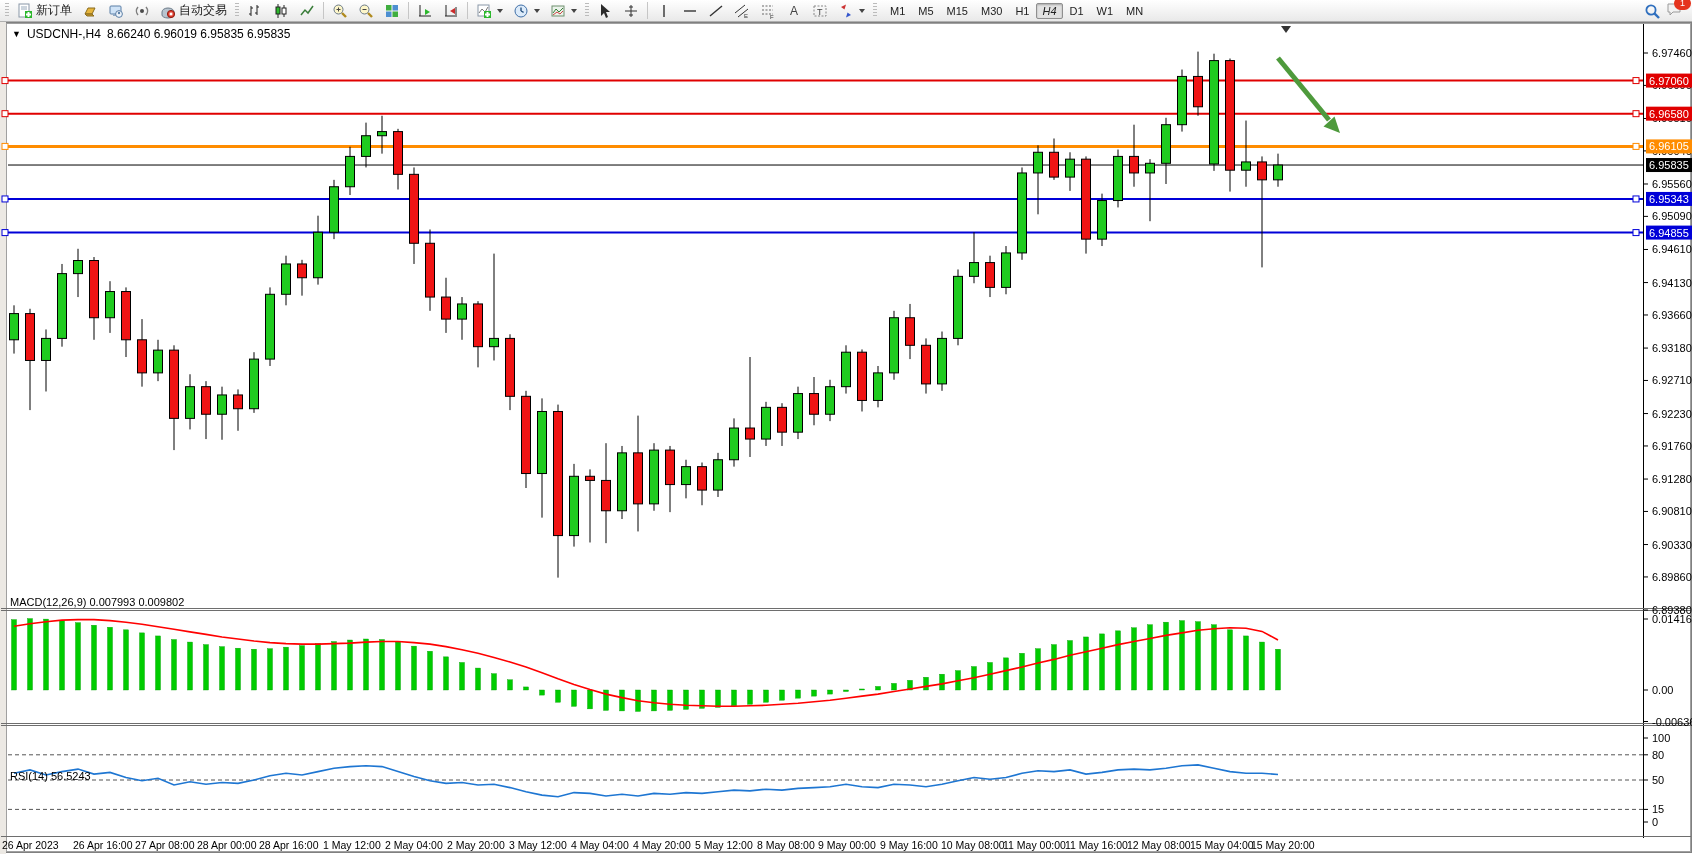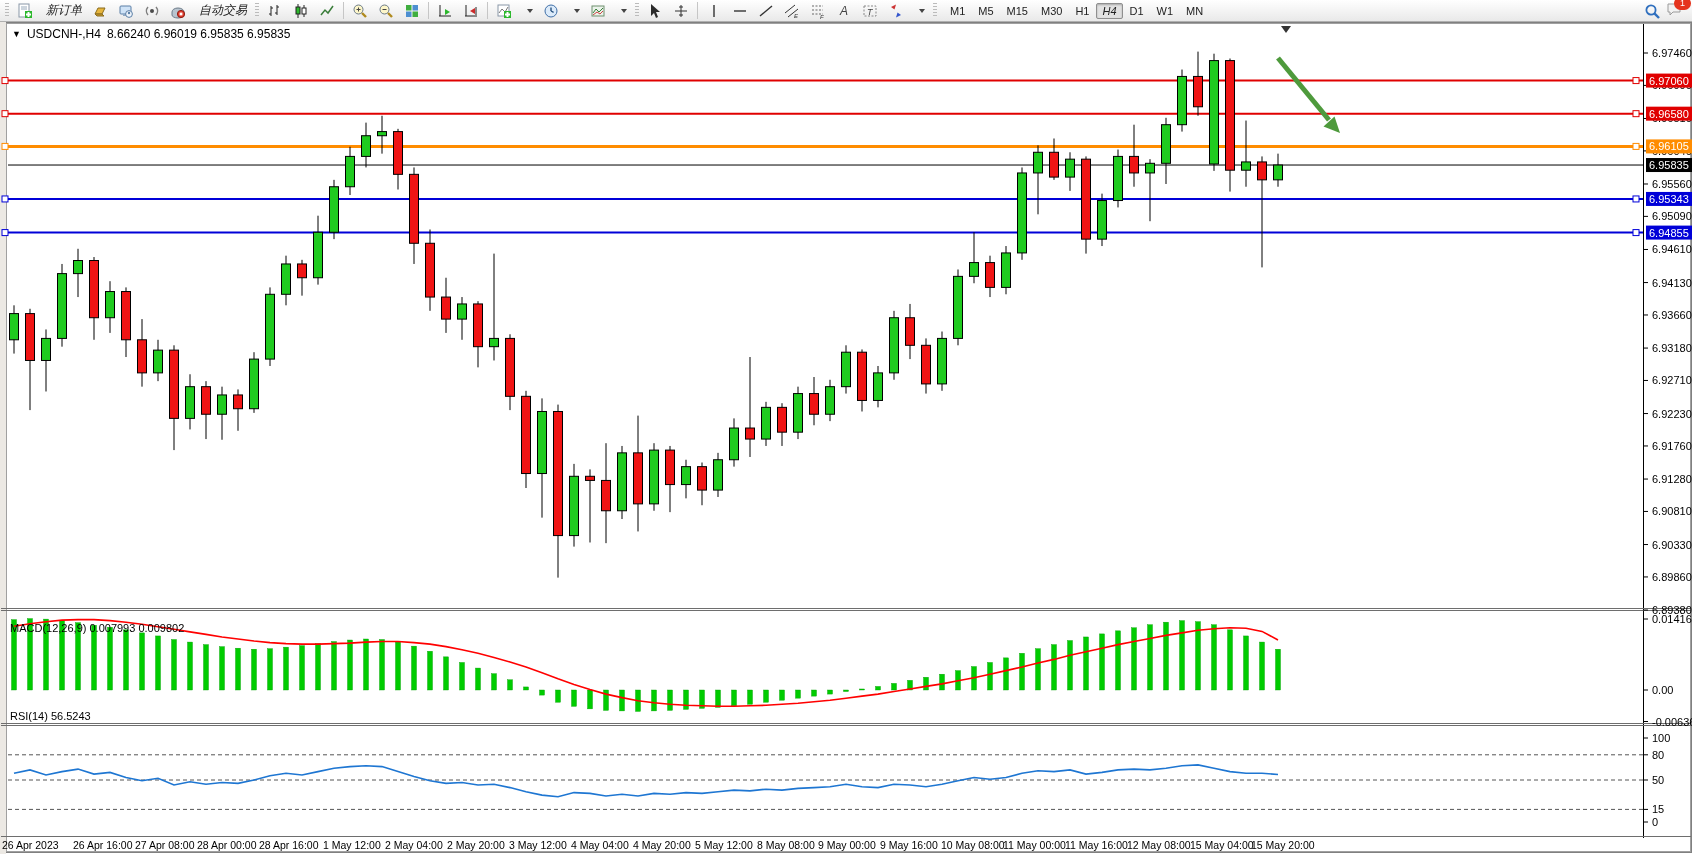--- a/index.html
+++ b/index.html
@@ -2,40 +2,40 @@
 <html><head>
 <meta charset="utf-8">
 <style>
   html,body{margin:0;padding:0;width:1692px;height:854px;overflow:hidden;background:#fff;
     font-family:"Liberation Sans",sans-serif;}
   
   .toolbar{height:21px;background:linear-gradient(#ffffff,#e9e9e9);border-bottom:1px solid #b0b0b0;
     display:flex;align-items:center;padding:0 2px;font-size:12px;color:#222;position:relative;}
   .grip{width:4px;height:15px;margin:0 3px;background:repeating-linear-gradient(#bbb 0 1px,transparent 1px 3px);}
   .sep{width:1px;height:17px;background:#c6c6c6;margin:0 3px;}
-  .tbtn{height:19px;display:flex;align-items:center;gap:13px;padding:0 4px;border:1px solid transparent;
-    border-radius:2px;white-space:nowrap;cursor:default;font-style:italic;}
+  .tbtn{height:19px;display:flex;align-items:center;gap:3px;padding:0 4px;border:1px solid transparent;
+    border-radius:2px;white-space:nowrap;cursor:default;}
   .icon{width:16px;height:16px;display:inline-block;}
   .caret{width:0;height:0;border-left:3px solid transparent;border-right:3px solid transparent;
     border-top:4px solid #444;margin-left:2px;}
   .tf-group{display:flex;align-items:flex-start;gap:1px;margin-left:4px;}
   .tfbtn{font-size:11px;padding:1px 5px;border:1px solid transparent;border-radius:2px;color:#222;}
   .tfbtn.active{background:#e2e2e2;border:1px solid #8f8f8f;box-shadow:inset 0 1px 2px rgba(0,0,0,.25);font-style:italic;}
   .toolbar-right{margin-left:auto;display:flex;align-items:center;gap:6px;padding-right:6px;}
   .badge{position:absolute;top:-4px;right:-7px;min-width:13px;height:13px;border-radius:8px;background:#e53react;
     background:#e5341d;color:#fff;font-size:9px;line-height:13px;text-align:center;padding:0 2px;}
   .chat-wrap{position:relative;}
   
   .chart-area{position:absolute;top:22px;left:0;width:1692px;height:832px;background:#fff;}
   .chart-title{position:absolute;top:5px;left:12px;font-size:12px;color:#000;display:flex;gap:6px;
     align-items:center;z-index:5;}
   .chart-title .tri{font-size:9px;}
   .pane-label{position:absolute;left:10px;font-size:11px;color:#000;z-index:5;}
-  #macd-label{top:600px;}
-  #rsi-label{top:688px;}
+  #macd-label{top:574px;}
+  #rsi-label{top:748px;}
   svg text{font-family:"Liberation Sans",sans-serif;}
 </style>
 </head>
 <body>
 
 <div class="toolbar">
   <div class="grip"></div>
 
   <div class="tbtn">
     <span class="icon">

